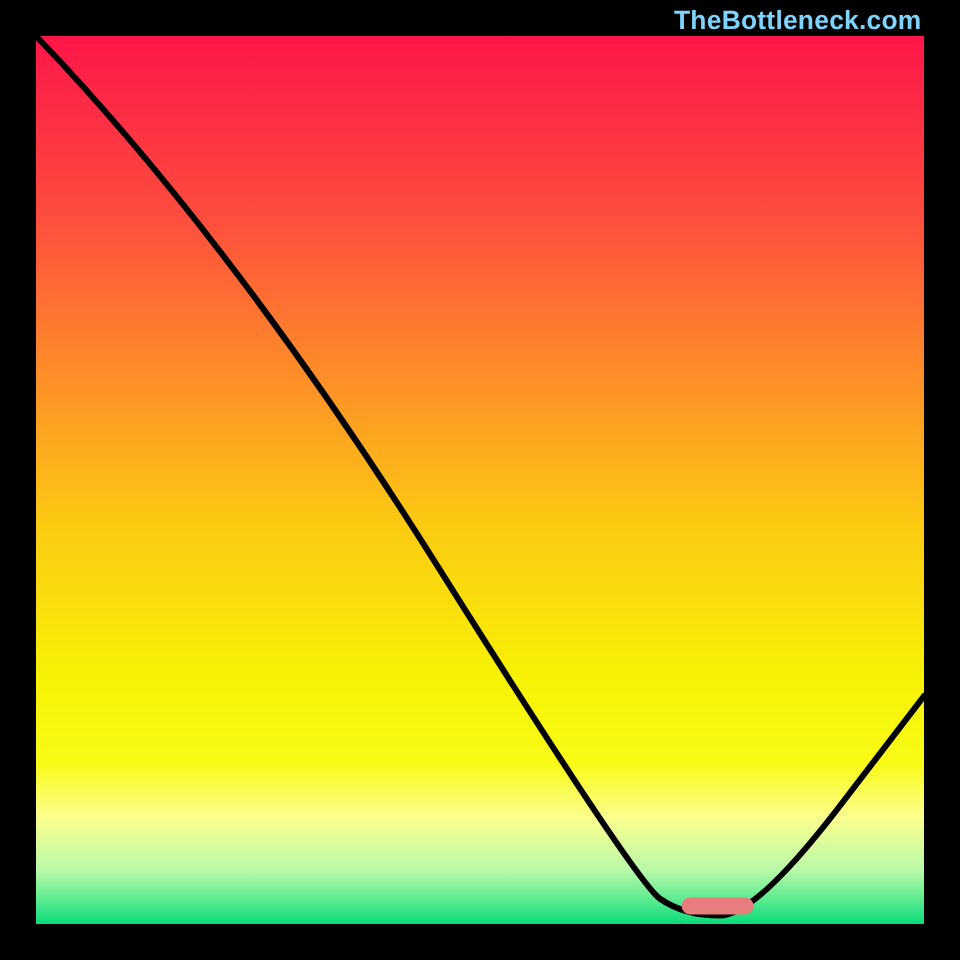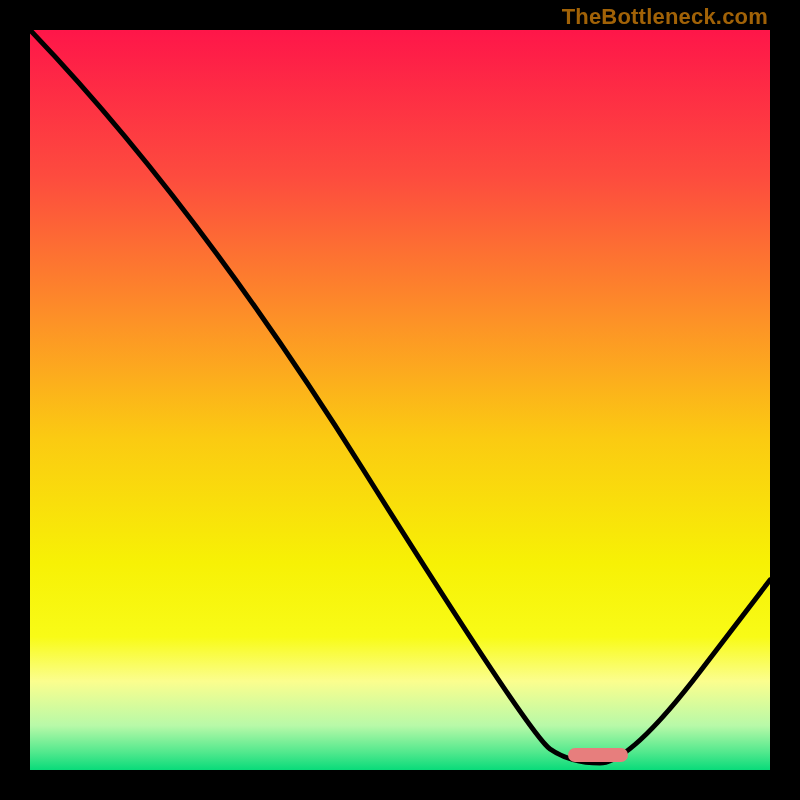--- a/index.html
+++ b/index.html
@@ -23,21 +23,21 @@
     position: absolute;
     left: 0;
     top: 0;
     width: 740px;
     height: 740px;
   }
   .watermark {
     position: absolute;
     top: 4px;
     right: 32px;
-    color: #a16207;
+    color: #7dd3fc;
     font-size: 22px;
     font-weight: bold;
     letter-spacing: 0.2px;
   }
   svg.curve {
     position: absolute;
     left: 0;
     top: 0;
     width: 740px;
     height: 740px;

